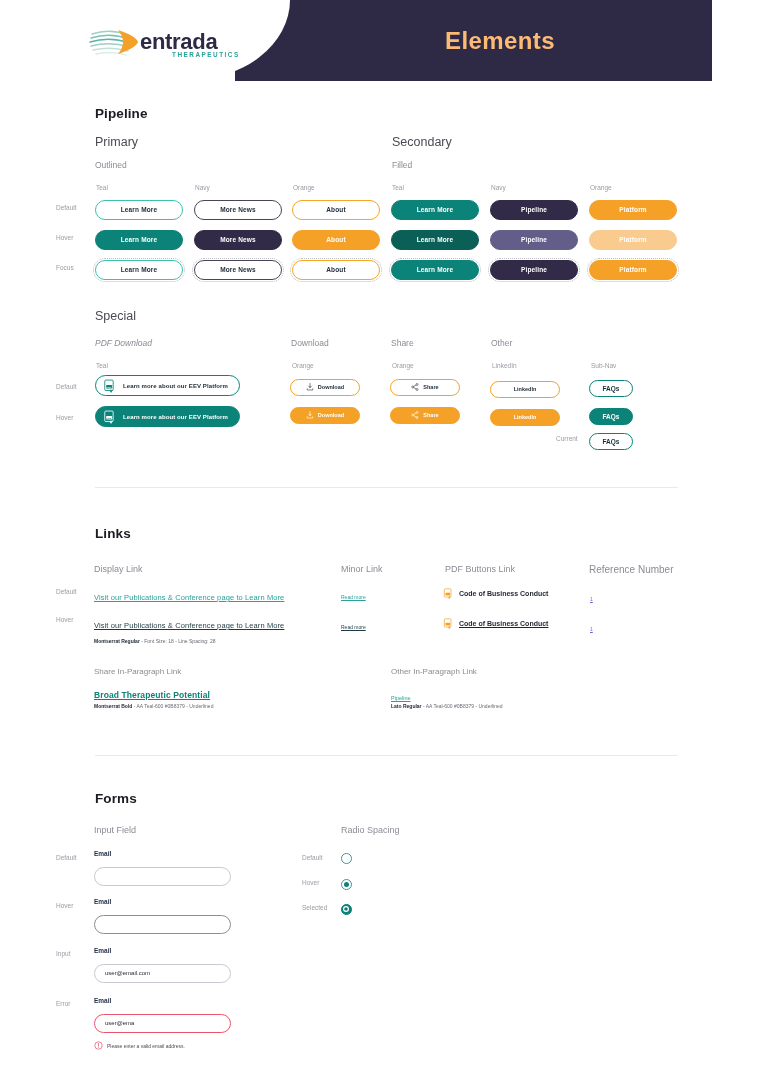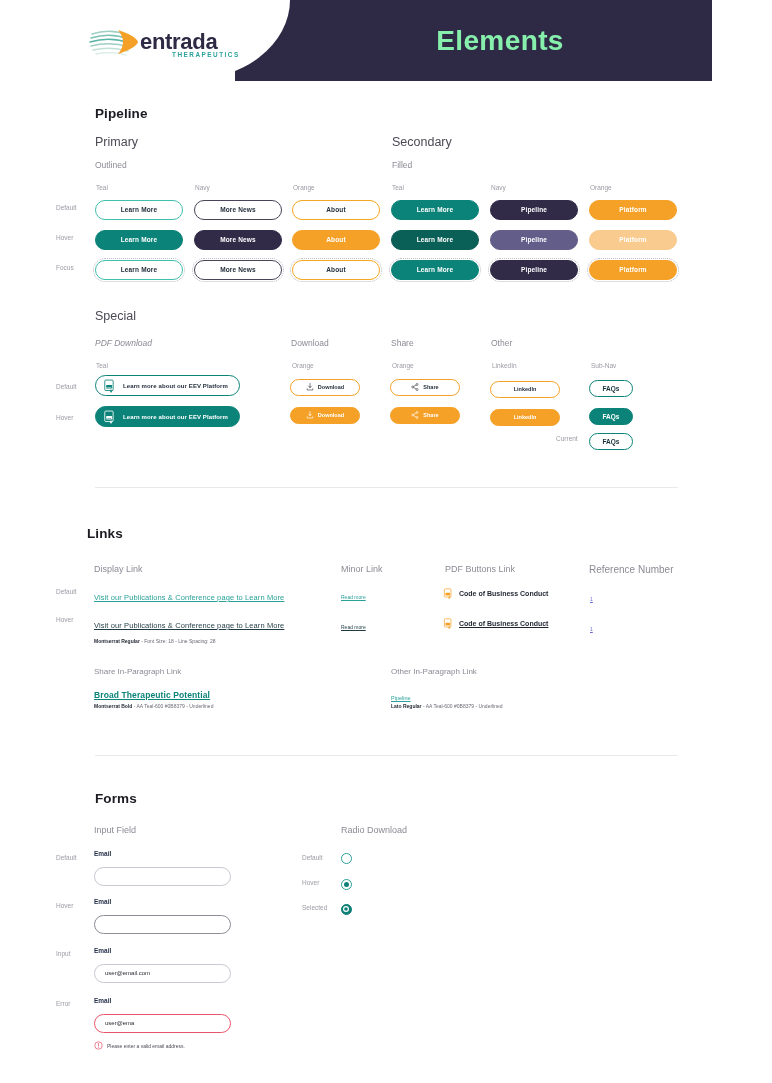--- a/index.html
+++ b/index.html
@@ -37,22 +37,22 @@
     z-index: 3;
     display:flex; align-items:center;
   }
   .header-title {
     position: absolute;
     right: 0; top: 0;
     width: 100%;
     height: 81px;
     display: flex; align-items: center; justify-content: center;
     padding-left: 288px;
-    color: #86efac;
-    font-size: 28px;
+    color: #fdba74;
+    font-size: 24px;
     font-weight: bold;
     letter-spacing: .4px;
     z-index: 2;
   }
   .section-title {
     font-size: 13.5px; font-weight: bold; color: #1b1b22;
     letter-spacing: .1px;
   }
   .col-title { font-size: 12.5px; color: #4a4a55; font-weight: 400; }
   .sub-title { font-size: 8.5px; color: #8b8b95; font-weight: 400; }
@@ -346,21 +346,21 @@
   </div>
   <div class="abs" style="left:589px; top:405px;">
     <div class="btn-faq fill">FAQs</div>
   </div>
   <div class="abs" style="left:589px; top:430px;">
     <div class="btn-faq out">FAQs</div>
   </div>
 
   <div class="divider" style="top:487px;"></div>
 
-  <div class="abs" style="left:87px; top:526px;text-align:center;">
+  <div class="abs" style="left:95px; top:526px;text-align:center;">
     <div class="section-title">Links</div>
   </div>
 
   <div class="abs sub-title" style="left:94px;  top:564px; font-size:9px;">Display Link</div>
   <div class="abs sub-title" style="left:341px; top:564px; font-size:9px;">Minor Link</div>
   <div class="abs sub-title" style="left:445px; top:564px; font-size:9px;">PDF Buttons Link</div>
   <div class="abs sub-title" style="left:589px; top:564px; font-size:10px;">Reference Number</div>
 
   <div class="abs state-label" style="left:56px; top:588px;">Default</div>
   <div class="abs state-label" style="left:56px; top:616px;">Hover</div>
@@ -427,21 +427,21 @@
     <b>Lato Regular</b><span> - AA Teal-600 #0B8379 - Underlined</span>
   </div>
 
   <div class="divider" style="top:755px;"></div>
 
   <div class="abs" style="left:95px; top:791px;">
     <div class="section-title">Forms</div>
   </div>
 
   <div class="abs sub-title" style="left:94px;  top:825px; font-size:9px;">Input Field</div>
-  <div class="abs sub-title" style="left:341px; top:825px; font-size:9px;">Radio Download</div>
+  <div class="abs sub-title" style="left:341px; top:825px; font-size:9px;">Radio Spacing</div>
 
   <div class="abs state-label" style="left:56px; top:854px;">Default</div>
   <div class="abs state-label" style="left:56px; top:902px;">Hover</div>
   <div class="abs state-label" style="left:56px; top:950px;">Input</div>
   <div class="abs state-label" style="left:56px; top:1000px;">Error</div>
 
   <div class="abs field-label" style="left:94px; top:850px;">Email</div>
   <div class="abs" style="left:94px; top:864px;">
     <input class="input-box" value="" style="">
   </div>

